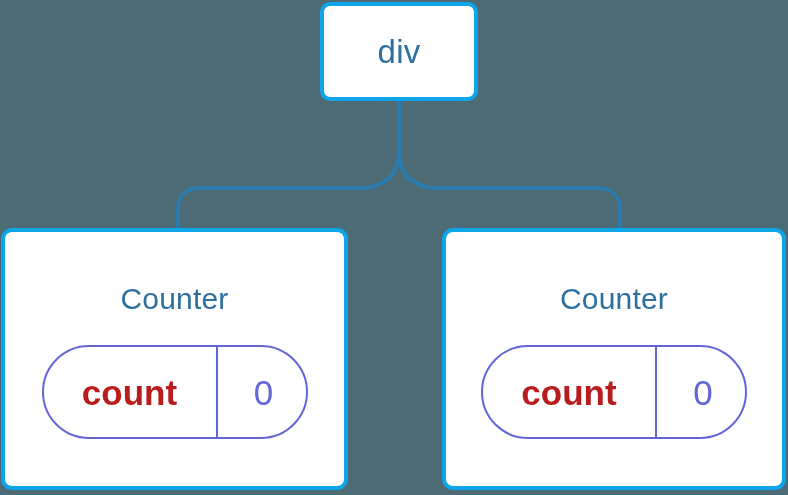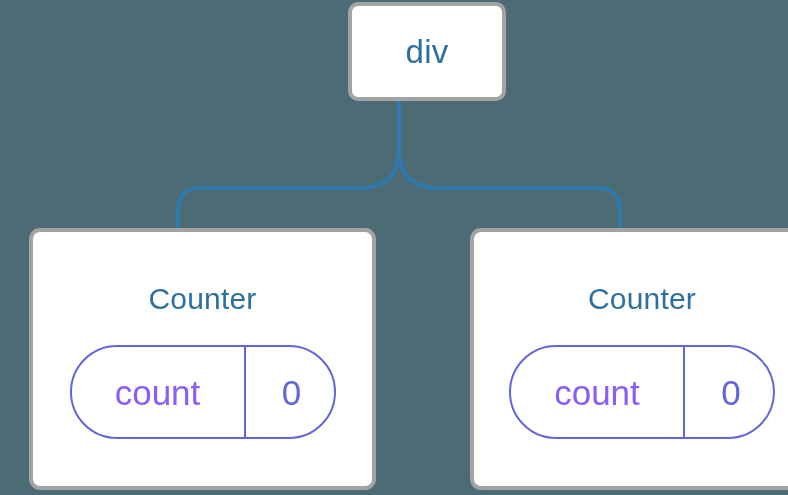--- a/index.html
+++ b/index.html
@@ -30,27 +30,26 @@
     width: 788px;
     height: 495px;
     z-index: 1;
   }
 
   
   .node-card {
     position: absolute;
     box-sizing: border-box;
     background: #ffffff;
-    border: 4px solid #a3a3a3;
+    border: 4px solid #0ea5e9;
     border-radius: 11px;
     z-index: 2;
     display: flex;
     flex-direction: column;
     align-items: center;
-    margin-left: 28px;
   }
 
   
   #node-root {
     left: 320px;
     top: 2px;
     width: 158px;
     height: 99px;
     justify-content: center;
     border-radius: 10px;
@@ -96,26 +95,27 @@
     border: 2px solid #6366d8;
     border-radius: 47px;
     background: #ffffff;
     overflow: hidden;
   }
   .state-pill-key {
     display: flex;
     align-items: center;
     justify-content: center;
     font-size: 35px;
-    color: #8b5cf6;
+    color: #b91c1c;
     padding: 0 26px;
     min-width: 120px;
     border-right: 2px solid #6366d8;
     line-height: 1;
     user-select: none;
+    font-weight: bold;
   }
   .state-pill-value {
     display: flex;
     align-items: center;
     justify-content: center;
     font-size: 35px;
     color: #6366d8;
     padding: 0 26px;
     min-width: 40px;
     line-height: 1;

